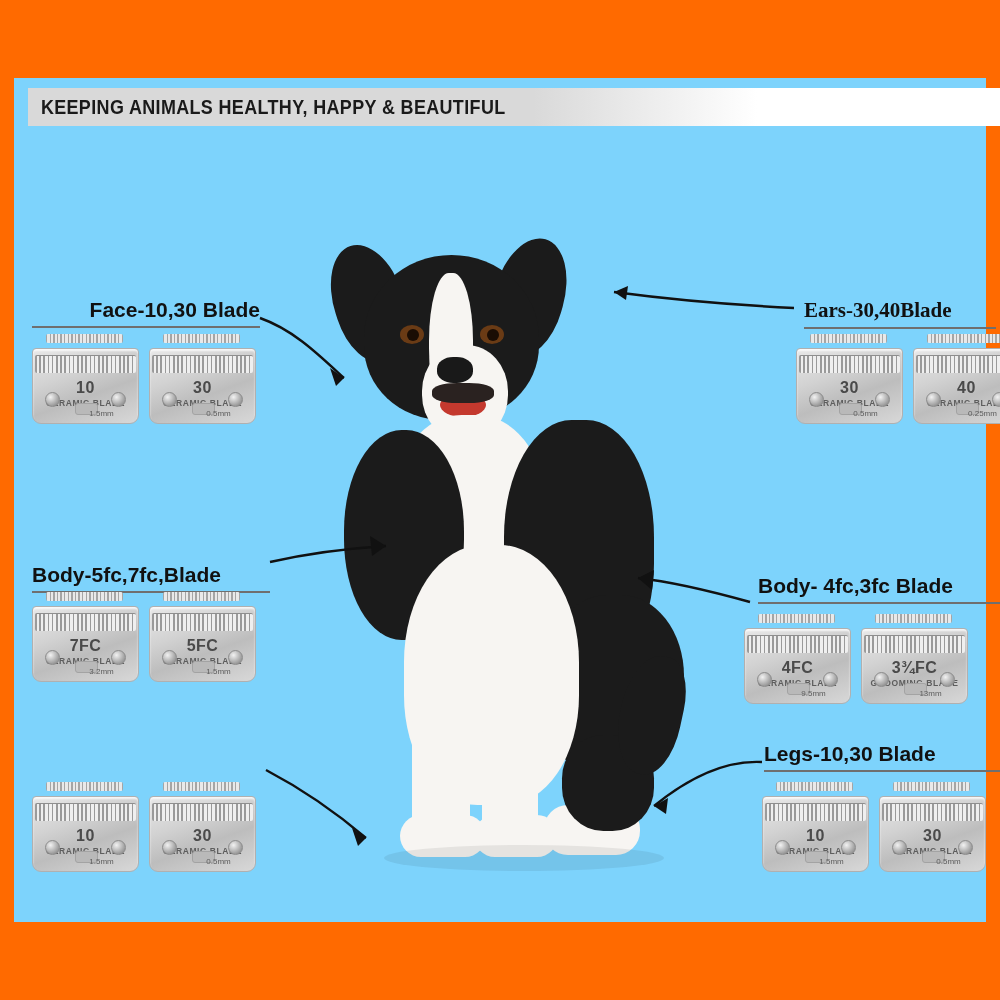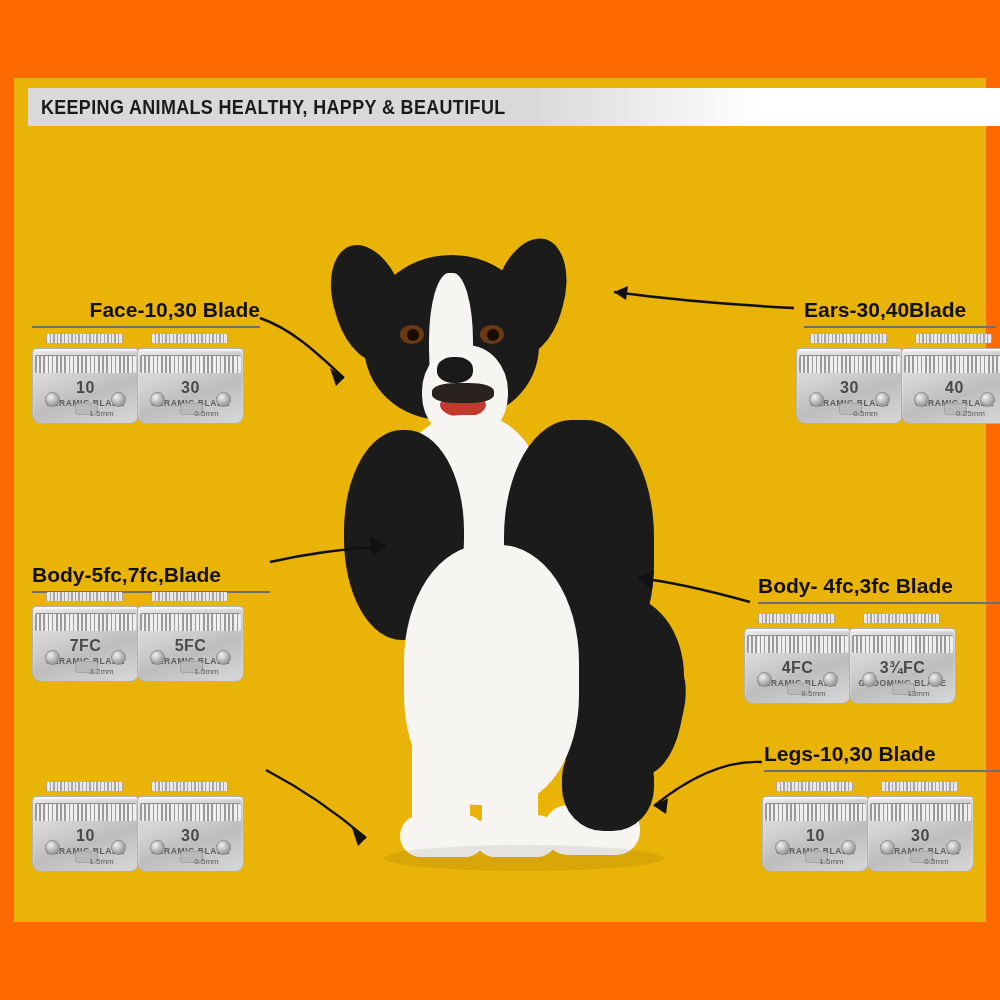--- a/index.html
+++ b/index.html
@@ -8,21 +8,21 @@
     background:#ffffff;
     font-family:"Liberation Sans", sans-serif;
     overflow:hidden;
     position:relative;
   }
   .page{
     position:absolute;inset:0;
     border-left:14px solid #FF6A00;
     border-right:14px solid #FF6A00;
     box-sizing:border-box;
-    background:#eab308;
+    background:#7dd3fc;
   }
   .top-bar{
     position:absolute;left:0;top:0;width:1000px;height:78px;
     background:#FF6A00;
   }
   .bottom-bar{
     position:absolute;left:0;bottom:0;width:1000px;height:78px;
     background:#FF6A00;
   }
   .banner{
@@ -49,21 +49,21 @@
   
   .label{
     position:absolute;
     font-size:21px;font-weight:bold;color:#111;
     white-space:nowrap;
     padding-bottom:4px;
   }
   .label.underline{border-bottom:2px solid #6f6f6f;}
 
   
-  .blade-group{position:absolute;display:flex;gap:0;}
+  .blade-group{position:absolute;display:flex;gap:12px;}
   .blade{
     width:105px;height:88px;
     position:relative;
   }
   .blade .body{
     position:absolute;left:0;top:14px;width:105px;height:74px;
     background:linear-gradient(160deg,#e8e8e8 0%,#d2d2d2 35%,#bdbdbd 60%,#d8d8d8 100%);
     border-radius:4px 4px 9px 9px;
     border:1px solid #b0b0b0;
     box-shadow:inset 0 2px 2px rgba(255,255,255,.8);
@@ -198,21 +198,21 @@
         <div class="num">30</div>
         <div class="cer">CERAMIC BLADE</div>
         <div class="screw l"></div>
         <div class="screw r"></div>
         <div class="notch"></div>
         <div class="mm">0.5mm</div>
       </div>
     </div>
   </div>
 
-  <div class="label underline" style="left:790px;top:298px;width:192px;">Ears-30,40Blade</div>
+  <div class="label underline" style="left:790px;top:298px;width:192px;font-family:Liberation Serif, serif;">Ears-30,40Blade</div>
   <div class="blade-group" style="left:782px;top:334px;">
     <div class="blade">
       <div class="teeth2"></div>
       <div class="body">
         <div class="teeth"></div>
         <div class="num">30</div>
         <div class="cer">CERAMIC BLADE</div>
         <div class="screw l"></div>
         <div class="screw r"></div>
         <div class="notch"></div>

